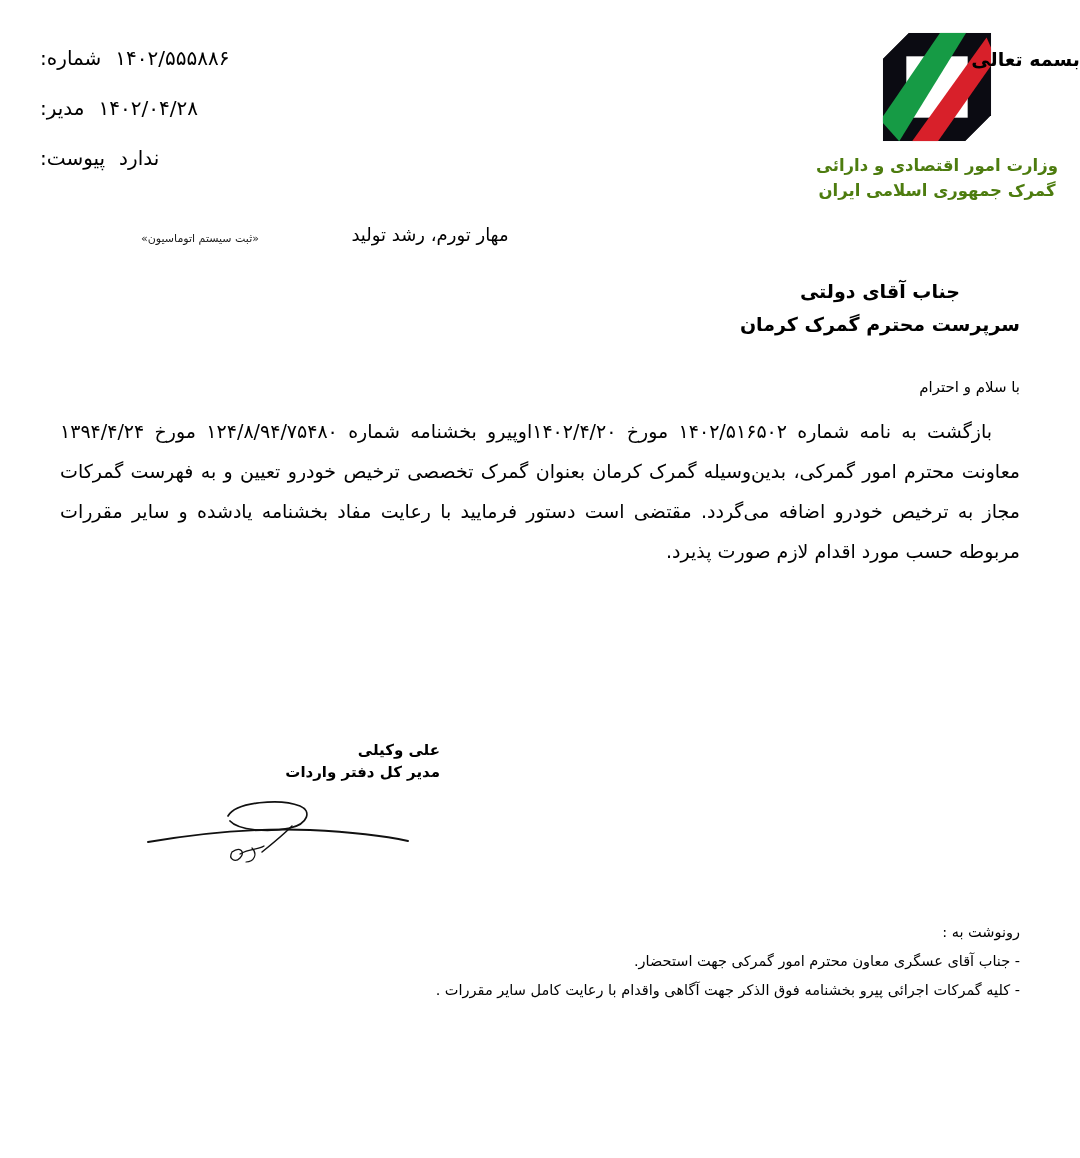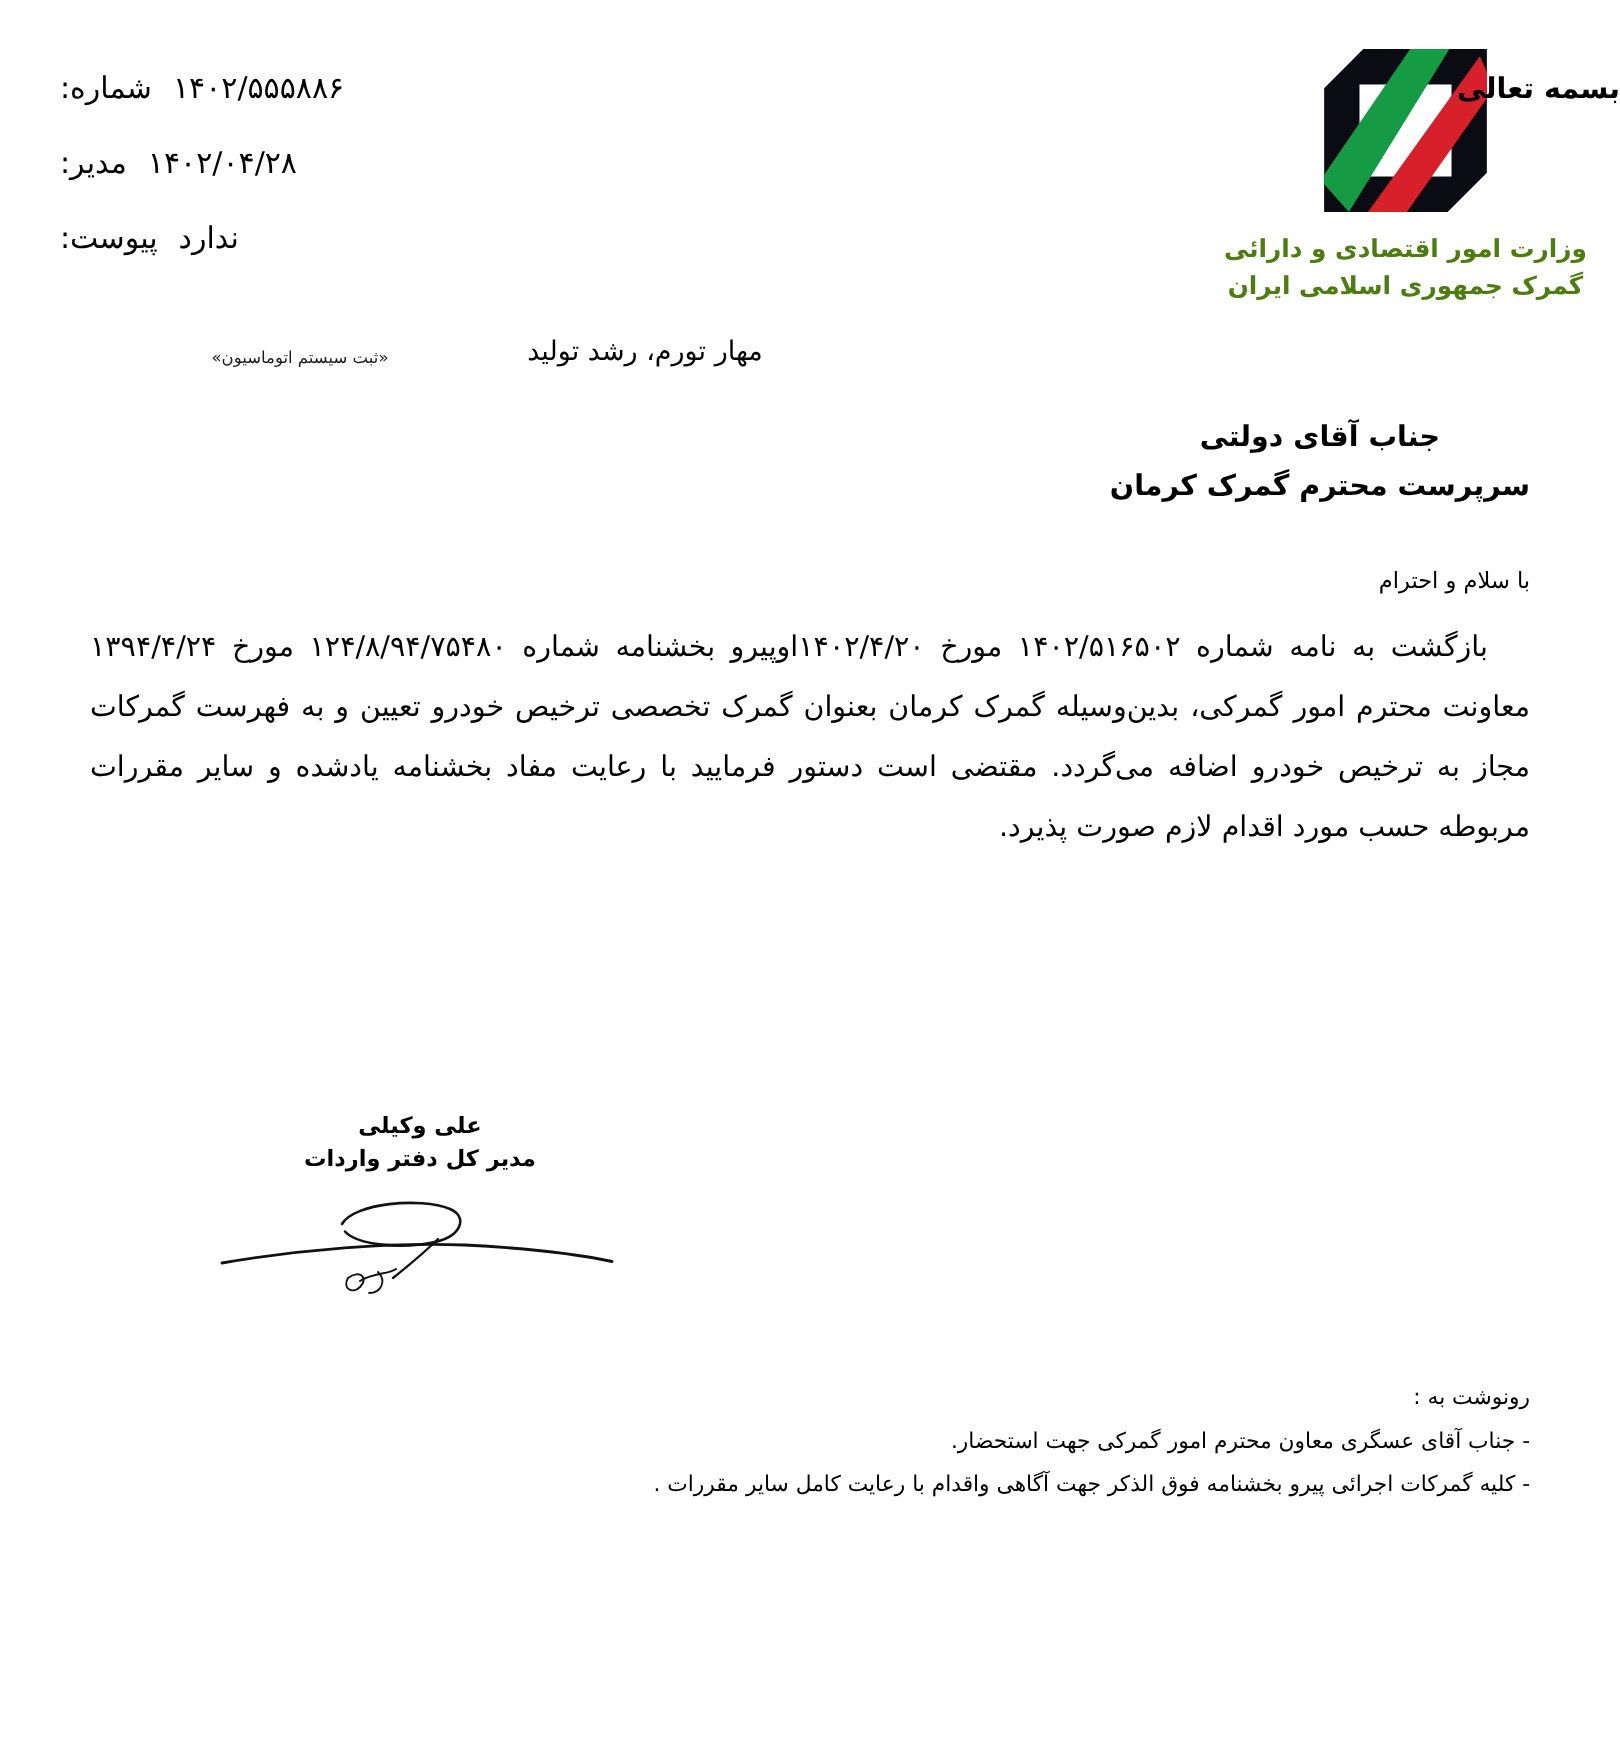--- a/index.html
+++ b/index.html
@@ -138,21 +138,20 @@
     line-height: 2.1;
     text-indent: 28px;
   }
 
   
   .signature {
     position: absolute;
     top: 740px;
     left: 120px;
     width: 320px;
-    text-align: center;
   }
 
   .sig-name {
     font-size: 15px;
     font-weight: bold;
     line-height: 1.45;
   }
 
   .sig-title {
     font-size: 15px;

